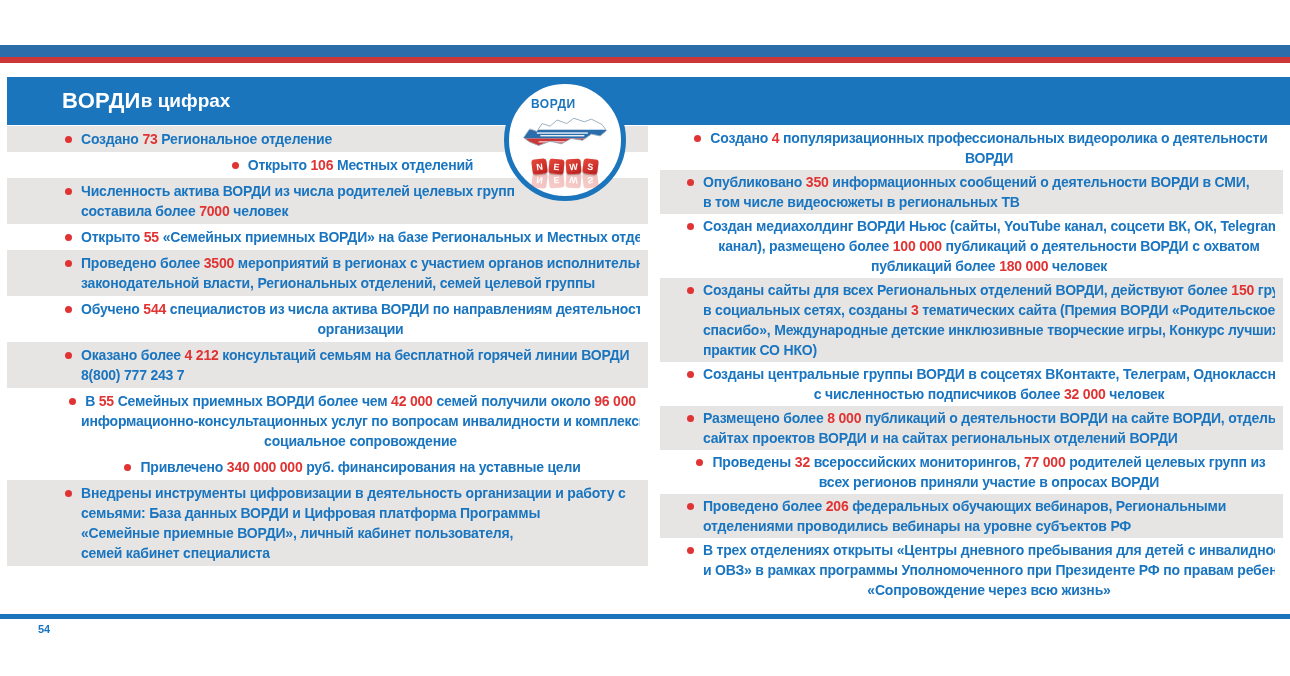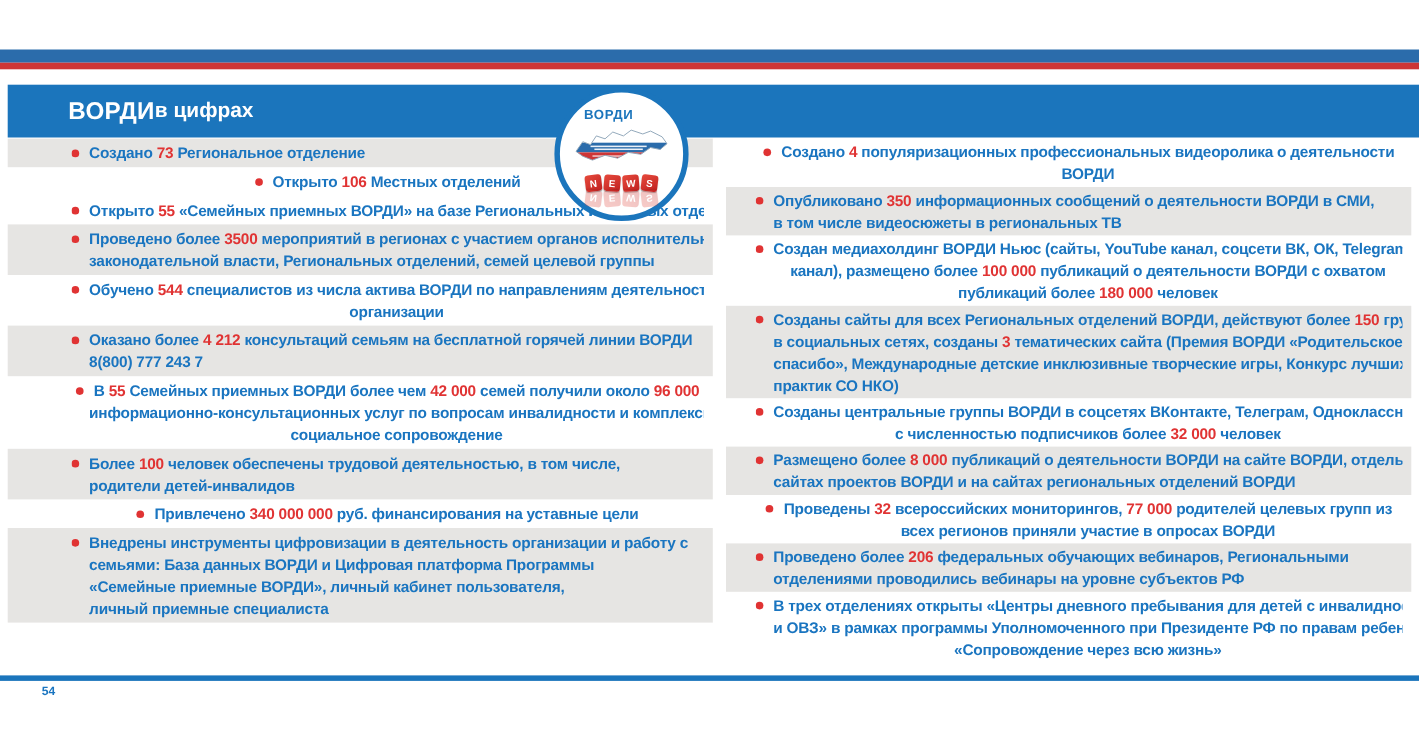--- a/index.html
+++ b/index.html
@@ -95,52 +95,52 @@
   </div>
 
   <div class="columns">
     <div class="col col-left" id="col-left">
         <div class="item gray">
           <div class="line first"><span class="bullet"></span><span class="seg-blue">Создано </span><span class="seg-red">73</span><span class="seg-blue"> Региональное отделение</span></div>
         </div>
         <div class="item white">
           <div class="line first"><span class="bullet"></span><span class="seg-blue">Открыто </span><span class="seg-red">106</span><span class="seg-blue"> Местных отделений</span></div>
         </div>
+        <div class="item gray">
+          <div class="line first"><span class="bullet"></span><span class="seg-blue">Численность актива ВОРДИ из числа родителей целевых групп</span></div>
+          <div class="line"><span class="seg-blue">составила более </span><span class="seg-red">7000</span><span class="seg-blue"> человек</span></div>
+        </div>
         <div class="item white">
           <div class="line first"><span class="bullet"></span><span class="seg-blue">Открыто </span><span class="seg-red">55</span><span class="seg-blue"> «Семейных приемных ВОРДИ» на базе Региональных и Местных отделений</span></div>
         </div>
         <div class="item gray">
           <div class="line first"><span class="bullet"></span><span class="seg-blue">Проведено более </span><span class="seg-red">3500</span><span class="seg-blue"> мероприятий в регионах с участием органов исполнительной и</span></div>
           <div class="line"><span class="seg-blue">законодательной власти, Региональных отделений, семей целевой группы</span></div>
         </div>
         <div class="item white">
           <div class="line first"><span class="bullet"></span><span class="seg-blue">Обучено </span><span class="seg-red">544</span><span class="seg-blue"> специалистов из числа актива ВОРДИ по направлениям деятельности</span></div>
           <div class="line"><span class="seg-blue">организации</span></div>
         </div>
         <div class="item gray">
           <div class="line first"><span class="bullet"></span><span class="seg-blue">Оказано более </span><span class="seg-red">4 212</span><span class="seg-blue"> консультаций семьям на бесплатной горячей линии ВОРДИ</span></div>
           <div class="line"><span class="seg-blue">8(800) 777 243 7</span></div>
         </div>
         <div class="item white">
           <div class="line first"><span class="bullet"></span><span class="seg-blue">В </span><span class="seg-red">55</span><span class="seg-blue"> Семейных приемных ВОРДИ более чем </span><span class="seg-red">42 000</span><span class="seg-blue"> семей получили около </span><span class="seg-red">96 000</span></div>
           <div class="line"><span class="seg-blue">информационно-консультационных услуг по вопросам инвалидности и комплексное</span></div>
           <div class="line"><span class="seg-blue">социальное сопровождение</span></div>
         </div>
-        <div class="item gray">
-          <div class="line first"><span class="bullet"></span><span class="seg-blue">Более </span><span class="seg-red">100</span><span class="seg-blue"> человек обеспечены трудовой деятельностью, в том числе,</span></div>
-          <div class="line"><span class="seg-blue">родители детей-инвалидов</span></div>
-        </div>
         <div class="item white">
           <div class="line first"><span class="bullet"></span><span class="seg-blue">Привлечено </span><span class="seg-red">340 000 000</span><span class="seg-blue"> руб. финансирования на уставные цели</span></div>
         </div>
         <div class="item gray">
           <div class="line first"><span class="bullet"></span><span class="seg-blue">Внедрены инструменты цифровизации в деятельность организации и работу с</span></div>
           <div class="line"><span class="seg-blue">семьями: База данных ВОРДИ и Цифровая платформа Программы</span></div>
           <div class="line"><span class="seg-blue">«Семейные приемные ВОРДИ», личный кабинет пользователя,</span></div>
-          <div class="line"><span class="seg-blue">личный приемные специалиста</span></div>
+          <div class="line"><span class="seg-blue">семей кабинет специалиста</span></div>
         </div>
       </div>
     <div class="col col-right" id="col-right">
         <div class="item white">
           <div class="line first"><span class="bullet"></span><span class="seg-blue">Создано </span><span class="seg-red">4</span><span class="seg-blue"> популяризационных профессиональных видеоролика о деятельности</span></div>
           <div class="line"><span class="seg-blue">ВОРДИ</span></div>
         </div>
         <div class="item gray">
           <div class="line first"><span class="bullet"></span><span class="seg-blue">Опубликовано </span><span class="seg-red">350</span><span class="seg-blue"> информационных сообщений о деятельности ВОРДИ в СМИ,</span></div>
           <div class="line"><span class="seg-blue">в том числе видеосюжеты в региональных ТВ</span></div>

